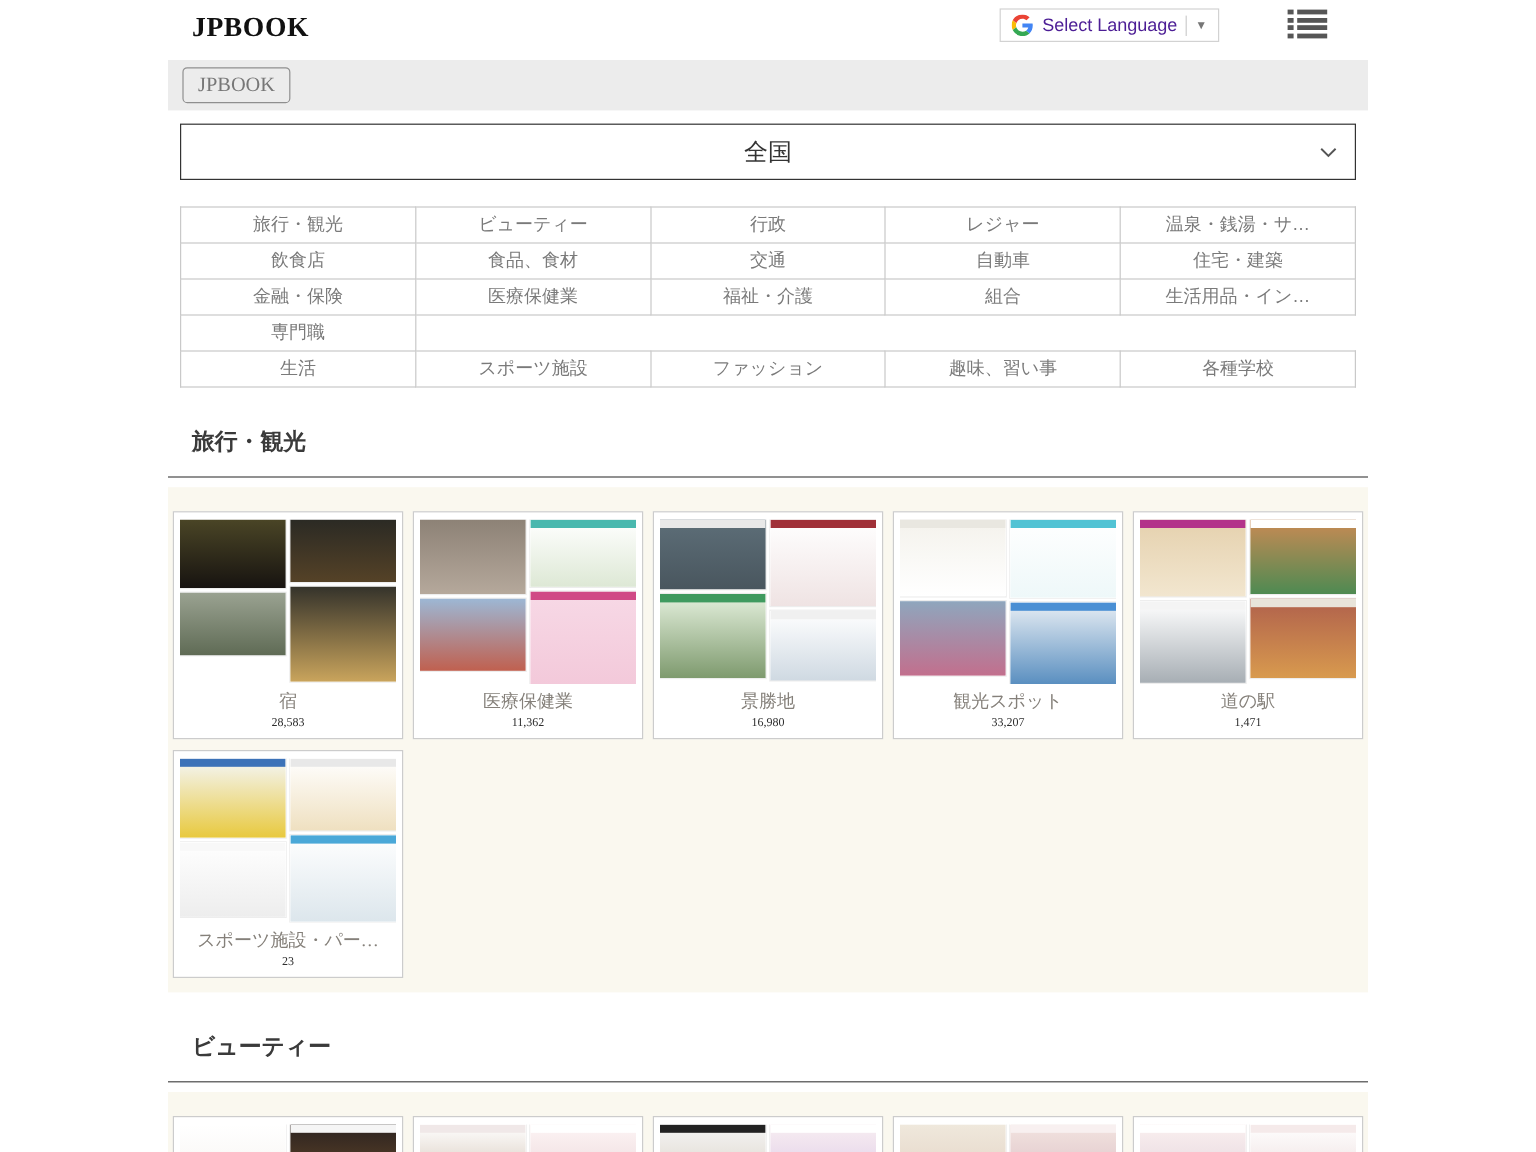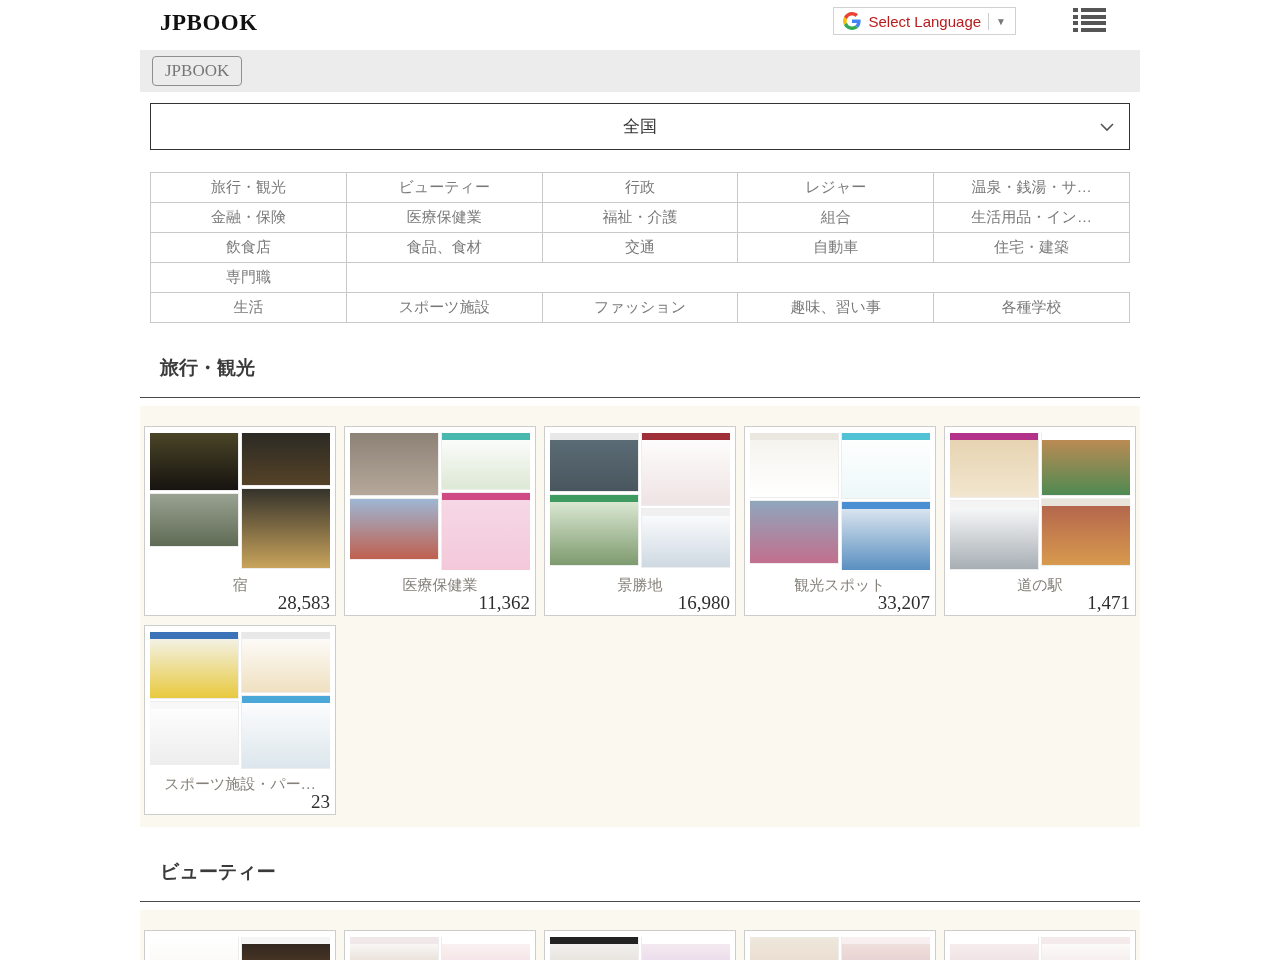--- a/index.html
+++ b/index.html
@@ -6,40 +6,40 @@
   html,body { width:1280px; height:960px; overflow:hidden; background:#fff;
     font-family:"Liberation Serif", serif; }
   .content { width:1000px; margin:0 auto; position:relative; }
 
   
   .header { height:50px; }
   .site-title { font-size:23px; font-weight:bold; color:#111; padding:10px 0 0 20px;
     letter-spacing:0.5px; display:inline-block; cursor:pointer; }
   .translate-widget { position:absolute; top:7px; right:124px; display:flex; align-items:center;
     gap:7px; border:1px solid #d2d2d2; background:#fff; padding:4px 9px; height:28px; cursor:pointer; }
-  .translate-widget .glabel { font-family:"Liberation Sans", sans-serif; font-size:15px; color:#b91c1c; }
+  .translate-widget .glabel { font-family:"Liberation Sans", sans-serif; font-size:15px; color:#4c1d95; }
   .translate-widget .sep { width:1px; height:17px; background:#ccc; }
   .translate-widget .tri { font-size:10px; color:#777; font-family:"Liberation Sans", sans-serif; }
   .menu-icon { position:absolute; top:8px; right:34px; width:33px; height:24px;
     display:flex; flex-direction:column; justify-content:space-between; cursor:pointer; }
   .menu-icon .row { display:flex; gap:3px; height:4px; }
   .menu-icon .sq { width:5px; background:#565656; }
   .menu-icon .bar { flex:1; background:#565656; }
 
   
   .crumb-bar { height:42px; background:var(--bar-bg,#ececec); display:flex; align-items:center;
     padding-left:12px; }
   .crumb-btn { border:1px solid #8f8f8f; border-radius:4px; background:transparent;
     font-family:"Liberation Serif", serif; font-size:17px; color:#777;
     padding:4px 12px; cursor:pointer; }
 
   
   .region-select { margin:11px 10px 0; height:47px; border:1px solid #333; background:#fff;
     position:relative; display:flex; align-items:center; justify-content:center; cursor:pointer; }
-  .region-select .val { font-family:Liberation Mono, monospace; font-size:17px; color:#333; }
+  .region-select .val { font-family:Liberation Mono, monospace; font-size:20px; color:#333; }
   .region-select .chev { position:absolute; right:13px; top:14px; }
 
   
   .cat-grid { margin:22px 10px 0; width:980px; border-collapse:collapse; table-layout:fixed; }
   .cat-grid td { height:30px; text-align:center; vertical-align:middle;
     font-family:"Liberation Sans", sans-serif; font-size:15px; color:#7a7a7a; }
   .cat-grid td.cell { border:1px solid #c9c9c9; cursor:pointer; background:#fff; }
   .cat-grid td.empty { border:none; }
 
   
@@ -51,21 +51,21 @@
 
   
   .card { width:192px; height:190px; background:#fff; border:1px solid #ccc;
     padding:6px 5px 4px; cursor:pointer; display:flex; flex-direction:column; }
   .thumbs { height:144px; display:flex; gap:4px; overflow:hidden; }
   .tcol { flex:1; display:flex; flex-direction:column; gap:4px; }
   .thumb { width:100%; box-shadow:0 0 0 1px rgba(0,0,0,0.07); position:relative; overflow:hidden; }
   .thumb .tbar { position:absolute; top:0; left:0; right:0; height:7px; }
   .card-label { margin-top:5px; text-align:center; font-size:15px; color:#85807a;
     white-space:nowrap; overflow:hidden; text-overflow:ellipsis; line-height:20px; }
-  .card-count { text-align:right; font-size:19px; color:#2e2e2e; line-height:17px; }
+  .card-count { text-align:center; font-size:10px; color:#2e2e2e; line-height:17px; }
 </style>
 </head>
 <body>
 
 <div class="content header">
   <span class="site-title">JPBOOK</span>
 
   <div class="translate-widget">
     <svg id="gicon" width="18" height="18" viewBox="0 0 48 48">
       <path d="M24 9.5c3.54 0 6.71 1.22 9.21 3.6l6.85-6.85C35.9 2.38 30.47 0 24 0 14.62 0 6.51 5.38 2.56 13.22l7.98 6.19C12.43 13.72 17.74 9.5 24 9.5z" fill="#EA4335"></path>
@@ -113,34 +113,34 @@
   <table class="cat-grid">
     <tbody id="cat-grid-body">
         <tr>
           <td class="cell">旅行・観光</td>
           <td class="cell">ビューティー</td>
           <td class="cell">行政</td>
           <td class="cell">レジャー</td>
           <td class="cell">温泉・銭湯・サ…</td>
         </tr>
         <tr>
+          <td class="cell">飲食店</td>
+          <td class="cell">食品、食材</td>
+          <td class="cell">交通</td>
+          <td class="cell">自動車</td>
+          <td class="cell">住宅・建築</td>
+        </tr>
+        <tr>
           <td class="cell">金融・保険</td>
           <td class="cell">医療保健業</td>
           <td class="cell">福祉・介護</td>
           <td class="cell">組合</td>
           <td class="cell">生活用品・イン…</td>
         </tr>
         <tr>
-          <td class="cell">飲食店</td>
-          <td class="cell">食品、食材</td>
-          <td class="cell">交通</td>
-          <td class="cell">自動車</td>
-          <td class="cell">住宅・建築</td>
-        </tr>
-        <tr>
           <td class="cell">専門職</td>
           <td class="empty"></td>
           <td class="empty"></td>
           <td class="empty"></td>
           <td class="empty"></td>
         </tr>
         <tr>
           <td class="cell">生活</td>
           <td class="cell">スポーツ施設</td>
           <td class="cell">ファッション</td>

